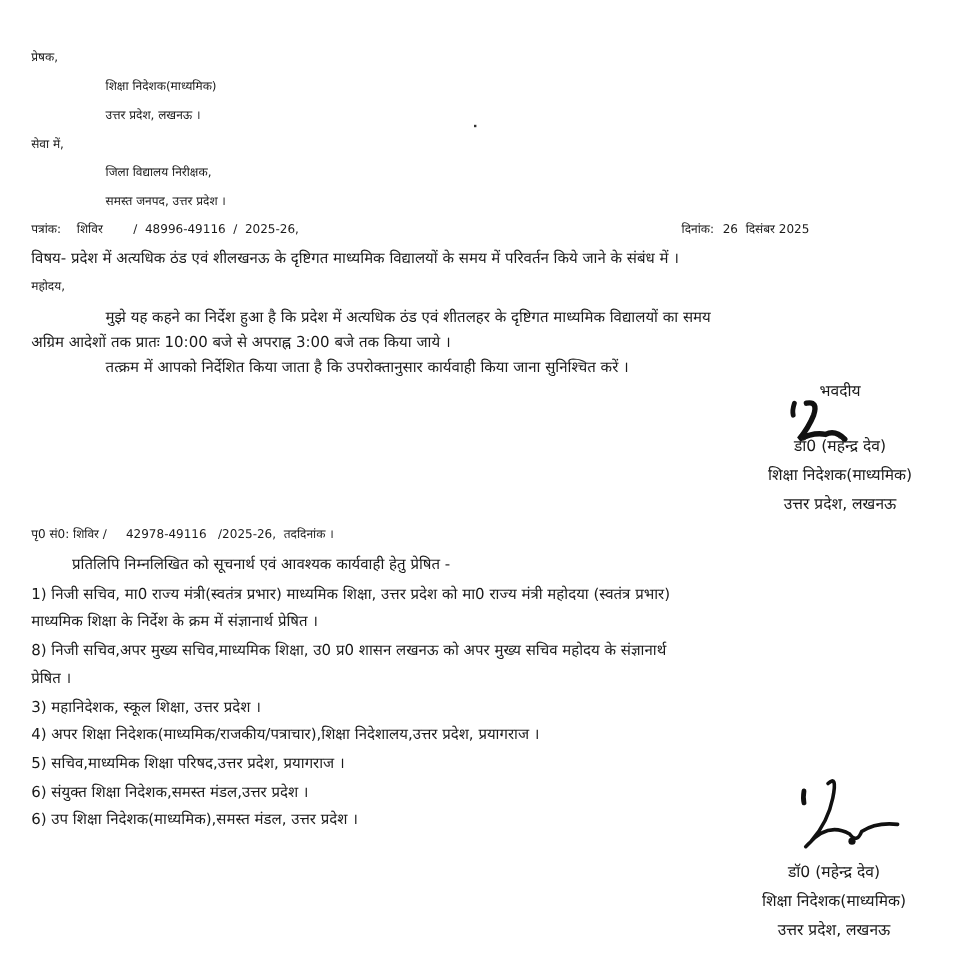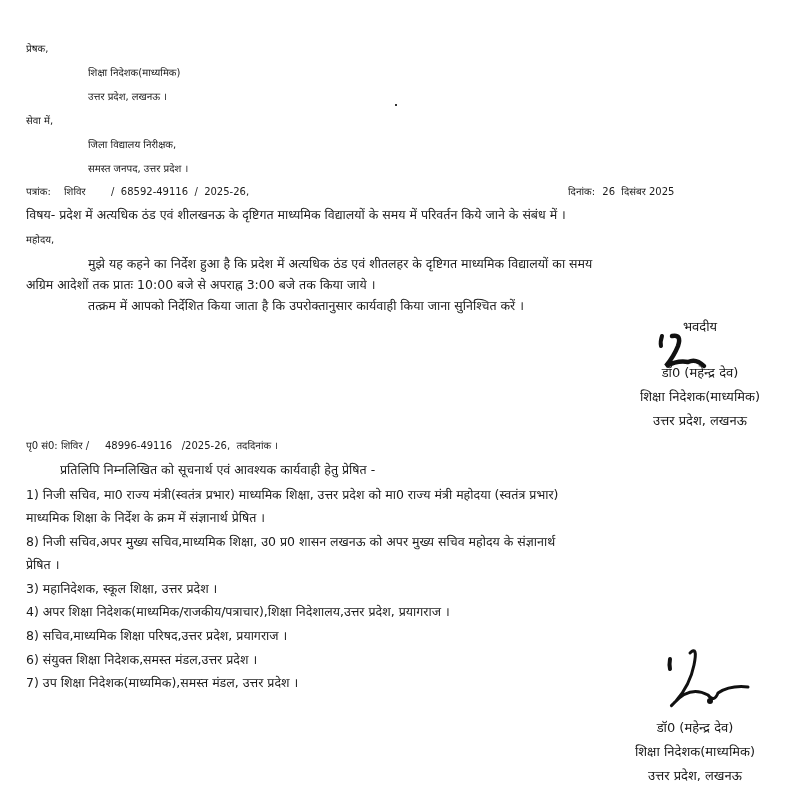--- a/index.html
+++ b/index.html
@@ -20,21 +20,21 @@
 <div class="line" style="left:26px;top:40px;">प्रेषक,</div>
 <div class="line" style="left:88px;top:64px;">शिक्षा निदेशक(माध्यमिक)</div>
 <div class="line" style="left:88px;top:88px;">उत्तर प्रदेश, लखनऊ ।</div>
 <div class="dot" style="left:395px;top:104px;"></div>
 <div class="line" style="left:26px;top:112px;">सेवा में,</div>
 <div class="line" style="left:88px;top:136px;">जिला विद्यालय निरीक्षक,</div>
 <div class="line" style="left:88px;top:160px;">समस्त जनपद, उत्तर प्रदेश ।</div>
 
 <div class="line" style="left:26px;top:183px;">
   <span>पत्रांक:</span>
-  <span style="white-space:pre;margin-left:10px;">शिविर        /  68592-49116  /  2025-26,</span>
+  <span style="white-space:pre;margin-left:10px;">शिविर        /  48996-49116  /  2025-26,</span>
 </div>
 <div class="line" style="left:568px;top:183px;">
   <span>दिनांक:</span>
   <span style="white-space:pre;margin-left:4px;">26  दिसंबर 2025</span>
 </div>
 
 <div class="line sm" style="left:26px;top:206px;">विषय- प्रदेश में अत्यधिक ठंड एवं शीलखनऊ के दृष्टिगत माध्यमिक विद्यालयों के समय में परिवर्तन किये जाने के संबंध में ।</div>
 
 <div class="line" style="left:26px;top:231px;">महोदय,</div>
 <div class="line sm" style="left:88px;top:255px;">मुझे यह कहने का निर्देश हुआ है कि प्रदेश में अत्यधिक ठंड एवं शीतलहर के दृष्टिगत माध्यमिक विद्यालयों का समय</div>
@@ -43,32 +43,32 @@
 
 <div class="right-block" style="left:600px;top:318px;width:200px;line-height:18px;">भवदीय</div>
 <svg class="sig" style="left:648px;top:330px;" width="70" height="45" viewBox="0 0 70 45">
   <path d="M14 6 Q12 12 13 16" stroke="#111" stroke-width="4" fill="none" stroke-linecap="round"></path>
   <path d="M24 6 Q34 4 30 16 Q26 26 18 36 Q30 30 40 32 Q48 28 56 36" stroke="#111" stroke-width="4.5" fill="none" stroke-linecap="round"></path>
 </svg>
 <div class="right-block" style="left:600px;top:362px;width:200px;">डॉ0 (महेन्द्र देव)</div>
 <div class="right-block" style="left:600px;top:386px;width:200px;">शिक्षा निदेशक(माध्यमिक)</div>
 <div class="right-block" style="left:600px;top:410px;width:200px;">उत्तर प्रदेश, लखनऊ</div>
 
-<div class="line" style="left:26px;top:437px;white-space:pre;">पृ0 सं0: शिविर /     48996-49116   /2025-26,  तददिनांक ।</div>
+<div class="line" style="left:26px;top:437px;white-space:pre;">पृ0 सं0: शिविर /     42978-49116   /2025-26,  तददिनांक ।</div>
 <div class="line sm" style="left:60px;top:461px;">प्रतिलिपि निम्नलिखित को सूचनार्थ एवं आवश्यक कार्यवाही हेतु प्रेषित -</div>
 
 <div class="line sm" style="left:26px;top:486px;">1) निजी सचिव, मा0 राज्य मंत्री(स्वतंत्र प्रभार) माध्यमिक शिक्षा, उत्तर प्रदेश को मा0 राज्य मंत्री महोदया (स्वतंत्र प्रभार)</div>
 <div class="line sm" style="left:26px;top:509px;">माध्यमिक शिक्षा के निर्देश के क्रम में संज्ञानार्थ प्रेषित ।</div>
 <div class="line sm" style="left:26px;top:533px;">8) निजी सचिव,अपर मुख्य सचिव,माध्यमिक शिक्षा, उ0 प्र0 शासन लखनऊ को अपर मुख्य सचिव महोदय के संज्ञानार्थ</div>
 <div class="line sm" style="left:26px;top:556px;">प्रेषित ।</div>
 <div class="line sm" style="left:26px;top:580px;">3) महानिदेशक, स्कूल शिक्षा, उत्तर प्रदेश ।</div>
 <div class="line sm" style="left:26px;top:603px;">4) अपर शिक्षा निदेशक(माध्यमिक/राजकीय/पत्राचार),शिक्षा निदेशालय,उत्तर प्रदेश, प्रयागराज ।</div>
-<div class="line sm" style="left:26px;top:627px;">8) सचिव,माध्यमिक शिक्षा परिषद,उत्तर प्रदेश, प्रयागराज ।</div>
+<div class="line sm" style="left:26px;top:627px;">5) सचिव,माध्यमिक शिक्षा परिषद,उत्तर प्रदेश, प्रयागराज ।</div>
 <div class="line sm" style="left:26px;top:651px;">6) संयुक्त शिक्षा निदेशक,समस्त मंडल,उत्तर प्रदेश ।</div>
-<div class="line sm" style="left:26px;top:674px;">7) उप शिक्षा निदेशक(माध्यमिक),समस्त मंडल, उत्तर प्रदेश ।</div>
+<div class="line sm" style="left:26px;top:674px;">6) उप शिक्षा निदेशक(माध्यमिक),समस्त मंडल, उत्तर प्रदेश ।</div>
 
 <svg class="sig" style="left:660px;top:645px;" width="100" height="70" viewBox="0 0 100 70">
   <path d="M10 14 Q9 20 10 24" stroke="#111" stroke-width="4" fill="none" stroke-linecap="round"></path>
   <path d="M30 8 Q38 0 34 20 Q30 40 16 56 Q8 64 14 58 Q30 40 48 50 Q54 58 58 48 Q70 40 88 42" stroke="#111" stroke-width="3" fill="none" stroke-linecap="round"></path>
   <circle cx="50" cy="56" r="3" fill="#111"></circle>
 </svg>
 <div class="right-block" style="left:595px;top:717px;width:200px;">डॉ0 (महेन्द्र देव)</div>
 <div class="right-block" style="left:595px;top:741px;width:200px;">शिक्षा निदेशक(माध्यमिक)</div>
 <div class="right-block" style="left:595px;top:765px;width:200px;">उत्तर प्रदेश, लखनऊ</div>
 

